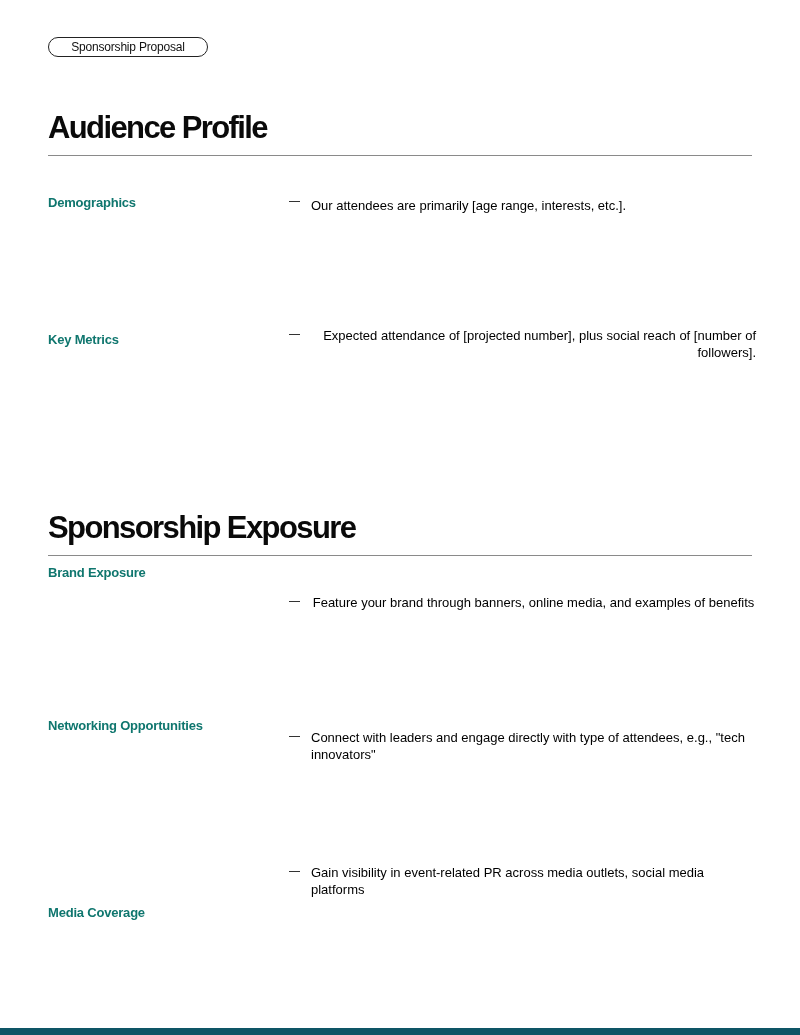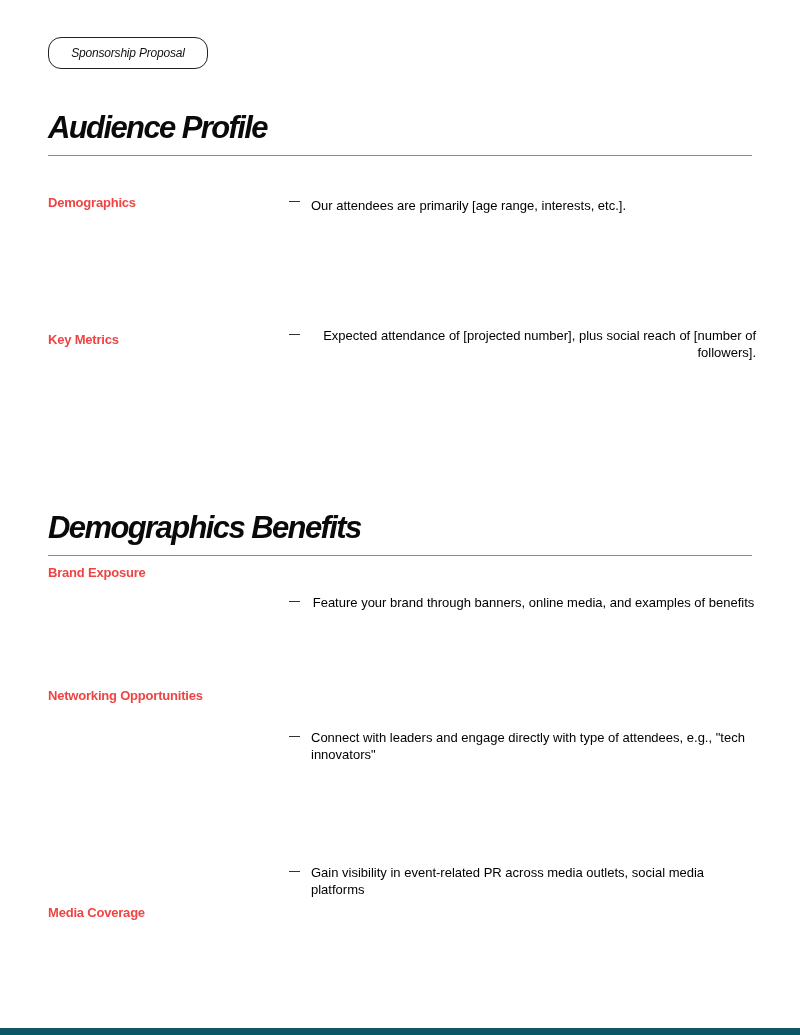--- a/index.html
+++ b/index.html
@@ -1,20 +1,20 @@
 <!DOCTYPE html>
 <html><head>
 <meta charset="utf-8">
 <style>
   html, body { margin:0; padding:0; }
   body { width:800px; height:1035px; background:#ffffff; position:relative; overflow:hidden; font-family:"Liberation Sans", sans-serif; color:#111; }
-  .pill { position:absolute; left:48px; top:37px; width:160px; height:32px; border:1px solid #222; border-radius:13px; box-sizing:border-box; display:flex; align-items:center; justify-content:center; font-size:12px; color:#111; letter-spacing:-0.2px;font-style:italic; }
-  .h1 { position:absolute; left:48px; font-size:31px; font-weight:bold; letter-spacing:-1.6px; color:#0a0a0a;font-style:italic; }
+  .pill { position:absolute; left:48px; top:37px; width:160px; height:20px; border:1px solid #222; border-radius:13px; box-sizing:border-box; display:flex; align-items:center; justify-content:center; font-size:12px; color:#111; letter-spacing:-0.2px; }
+  .h1 { position:absolute; left:48px; font-size:31px; font-weight:bold; letter-spacing:-1.6px; color:#0a0a0a; }
   .rule { position:absolute; left:48px; width:704px; height:1px; background:#8a8a8a; }
-  .label { position:absolute; left:48px; font-size:13px; font-weight:bold; letter-spacing:-0.2px; color:#ef4444; }
+  .label { position:absolute; left:48px; font-size:13px; font-weight:bold; letter-spacing:-0.2px; color:#0f766e; }
   .dash { position:absolute; left:289px; width:11px; height:1px; background:#333; }
   .desc { position:absolute; left:311px; width:445px; font-size:13px; line-height:16.5px; color:#000000; }
   .footer-bar { position:absolute; left:0; top:1028px; width:800px; height:7px; background:#0e5566; }
 </style>
 </head>
 <body>
 
 <div class="pill">
   <span>Sponsorship Proposal</span>
 </div>
@@ -23,28 +23,28 @@
 <div class="rule" style="top:155px;"></div>
 
 <div class="label" style="top:195px;">Demographics</div>
 <div class="dash" style="top:201px;"></div>
 <div class="desc" style="top:198px;">Our attendees are primarily [age range, interests, etc.].</div>
 
 <div class="label" style="top:332px;">Key Metrics</div>
 <div class="dash" style="top:334px;"></div>
 <div class="desc" style="top:328px;text-align:right;">Expected attendance of [projected number], plus social reach of [number of followers].</div>
 
-<div class="h1" style="top:510px;">Demographics Benefits</div>
+<div class="h1" style="top:510px;">Sponsorship Exposure</div>
 <div class="rule" style="top:555px;"></div>
 
 <div class="label" style="top:565px;">Brand Exposure</div>
 <div class="dash" style="top:601px;"></div>
 <div class="desc" style="top:595px;text-align:center;">Feature your brand through banners, online media, and examples of benefits</div>
 
-<div class="label" style="top:688px;">Networking Opportunities</div>
+<div class="label" style="top:718px;">Networking Opportunities</div>
 <div class="dash" style="top:736px;"></div>
 <div class="desc" style="top:730px;">Connect with leaders and engage directly with type of attendees, e.g., "tech innovators"</div>
 
 <div class="label" style="top:865px;margin-top:40px;">Media Coverage</div>
 <div class="dash" style="top:871px;"></div>
 <div class="desc" style="top:865px;">Gain visibility in event-related PR across media outlets, social media platforms</div>
 
 <div class="footer-bar"></div>
 
 </body></html>

